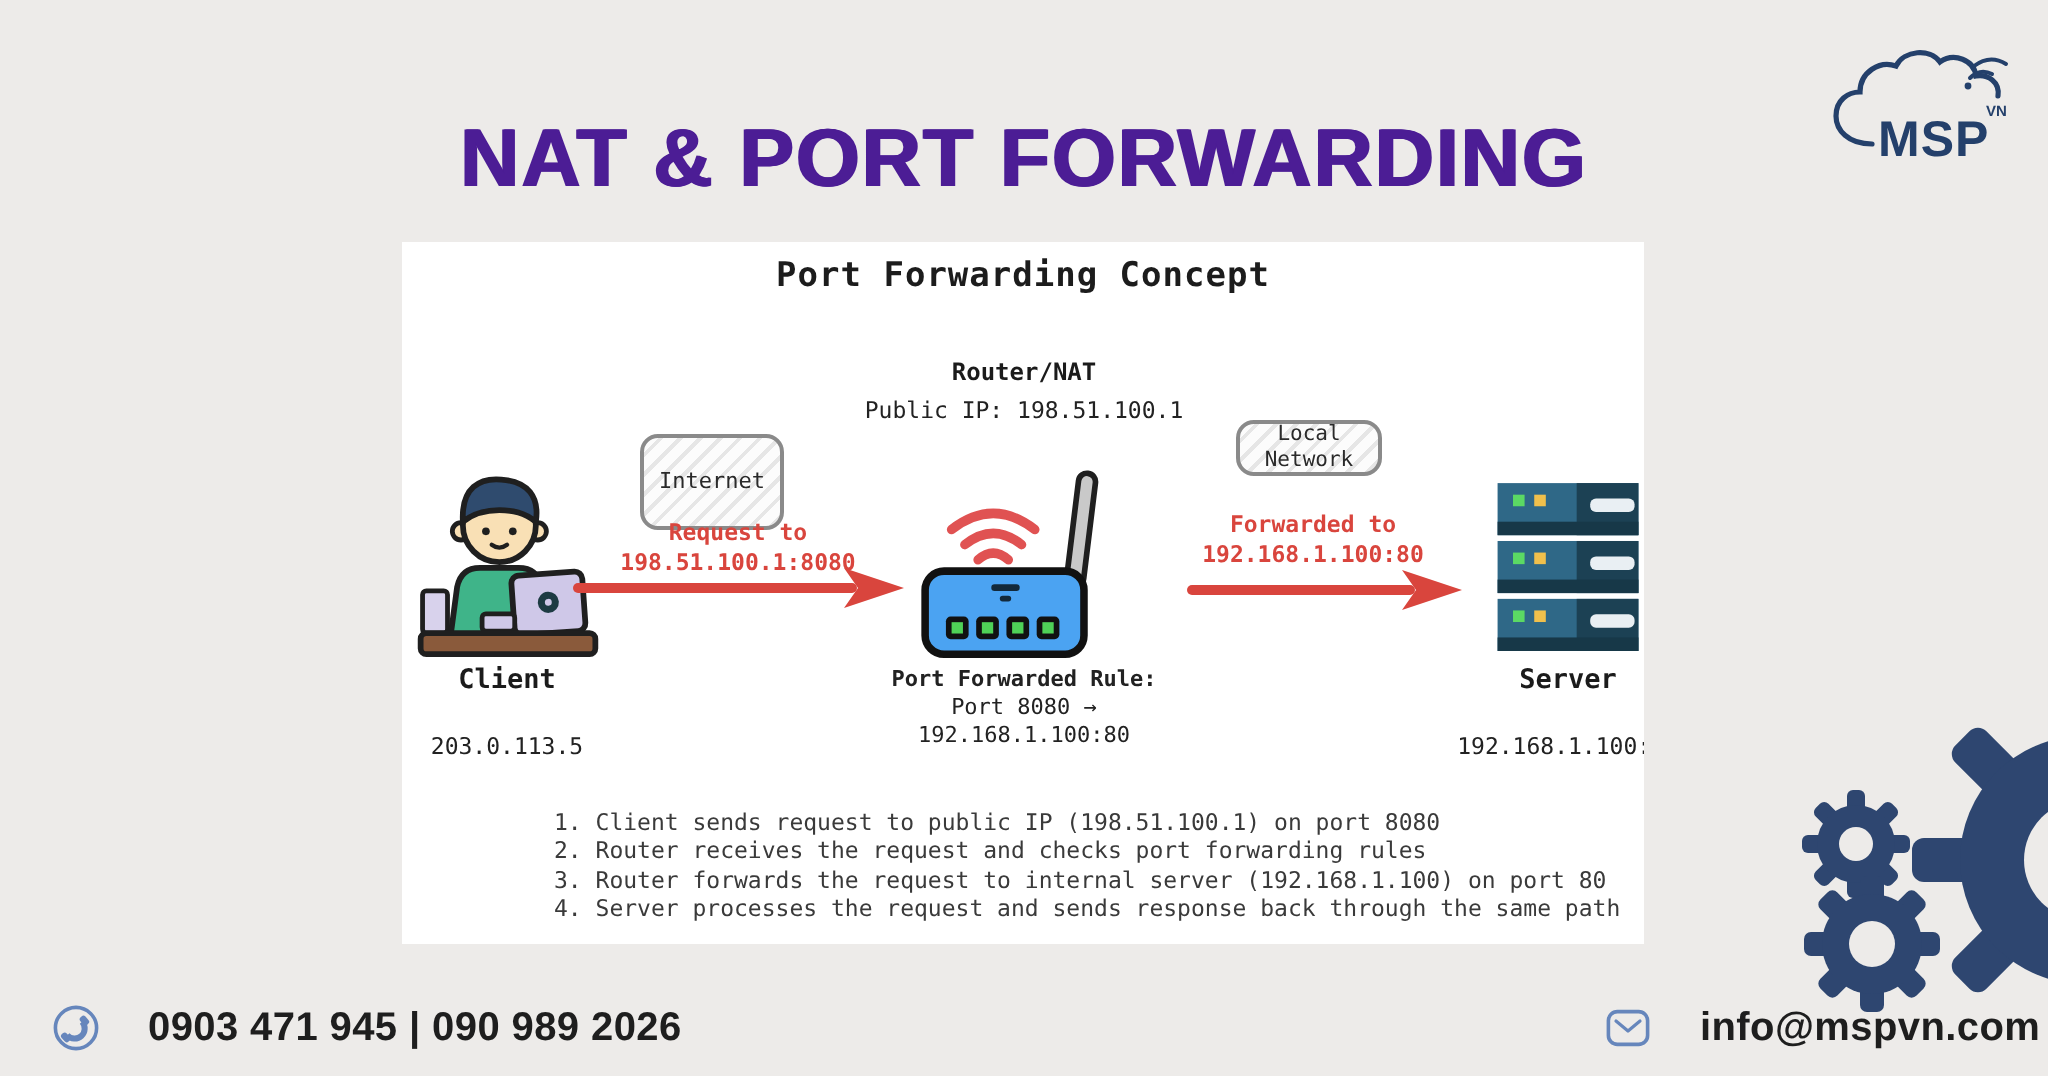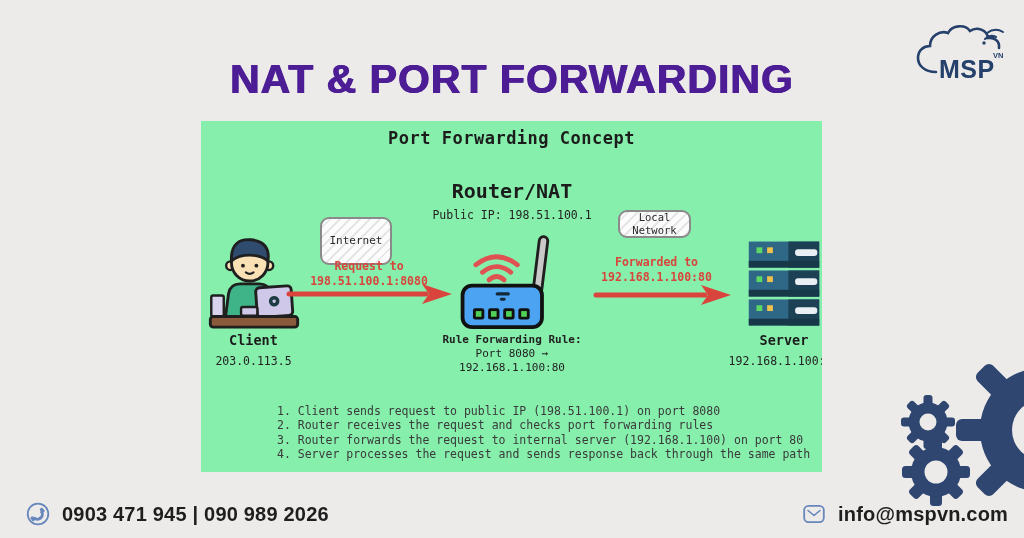--- a/index.html
+++ b/index.html
@@ -14,56 +14,56 @@
     position:absolute; top:56px; left:0; width:100%;
     text-align:center; font-size:41px; font-weight:800;
     letter-spacing:1px; color:#4c1d95;
     text-shadow:0.6px 0 0 currentColor, -0.6px 0 0 currentColor;
   }
   .logo { position:absolute; top:21px; right:12px; width:100px; height:70px; }
 
   
   .panel {
     position:absolute; left:201px; top:121px; width:621px; height:351px;
-    background:#86efac; overflow:hidden;
+    background:#ffffff; overflow:hidden;
     font-family:"DejaVu Sans Mono", monospace; color:#222;
   }
   .abs { position:absolute; }
   .ptitle {
     position:absolute; top:7px; left:0; width:100%; text-align:center;
     font-size:17px; font-weight:600; letter-spacing:.5px; color:#1c1c1c;
   }
   .node { text-align:center; }
   .node svg { display:block; margin:0 auto; }
   .lbl { font-weight:700; font-size:13.5px; color:#1b1b1b; margin-top:2px; }
-  .ip  { font-size:11.5px; color:#222; margin-top:6px; white-space:nowrap; }
+  .ip  { font-size:11.5px; color:#222; margin-top:18px; white-space:nowrap; }
   .badge {
     position:absolute; border:2px solid #8a8a8a; border-radius:9px;
     background:repeating-linear-gradient(135deg,#fcfcfc 0 5px,#e6e6e6 5px 7px);
     font-size:11px; color:#2a2a2a; display:flex; align-items:center;
     justify-content:center; text-align:center; line-height:1.25;
   }
   .redlbl {
     position:absolute; color:#D9453D; font-weight:700; font-size:11.5px;
     line-height:1.32; text-align:center; white-space:nowrap;
   }
   .rtop { text-align:center; }
-  .rname { font-weight:700; font-size:20px; color:#1b1b1b; }
+  .rname { font-weight:700; font-size:12px; color:#1b1b1b; }
   .rip { font-size:11.5px; margin-top:5px; }
   .rule { text-align:center; font-size:11px; line-height:1.25; color:#222; }
   .rule .rt { font-weight:600; }
   .steps { position:absolute; left:76px; top:283px; font-size:11.5px; line-height:14.4px; color:#3a3a3a; }
   .steps div { white-space:nowrap; }
 
   
   .gears { position:absolute; left:870px; top:350px; }
 
   
   .f-item {
-    position:absolute; top:502px; display:flex; align-items:center; gap:12px;
+    position:absolute; top:502px; display:flex; align-items:center; gap:24px;
     font-weight:700; font-size:20px; color:#1e1e1e; letter-spacing:.2px;
   }
   .f-item svg { flex:0 0 auto; }
   .f-phone { left:26px; }
   .f-web { left:497px; }
   .f-email { left:802px; }
 </style>
 </head>
 <body>
 
@@ -142,21 +142,21 @@
           <rect x="22" y="91" width="6" height="6" fill="#4FD157"></rect>
         <rect x="35" y="88" width="12" height="12" rx="2.5" fill="#111"></rect>
           <rect x="38" y="91" width="6" height="6" fill="#4FD157"></rect>
         <rect x="51" y="88" width="12" height="12" rx="2.5" fill="#111"></rect>
           <rect x="54" y="91" width="6" height="6" fill="#4FD157"></rect>
         <rect x="67" y="88" width="12" height="12" rx="2.5" fill="#111"></rect>
           <rect x="70" y="91" width="6" height="6" fill="#4FD157"></rect>
       </g>
     </svg>
     <div class="abs rule" style="left:206px; top:212px; width:210px;">
-      <div class="rt">Rule Forwarding Rule:</div>
+      <div class="rt">Port Forwarded Rule:</div>
       <div>Port 8080 →</div>
       <div>192.168.1.100:80</div>
     </div>
 
     <div class="badge" style="left:417px; top:89px; width:73px; height:28px; font-size:10.5px;">
       <span><span>Local</span><br>
       <span>Network</span></span>
     </div>
 
     <div class="redlbl" style="left:373px; top:134px; width:165px;">

